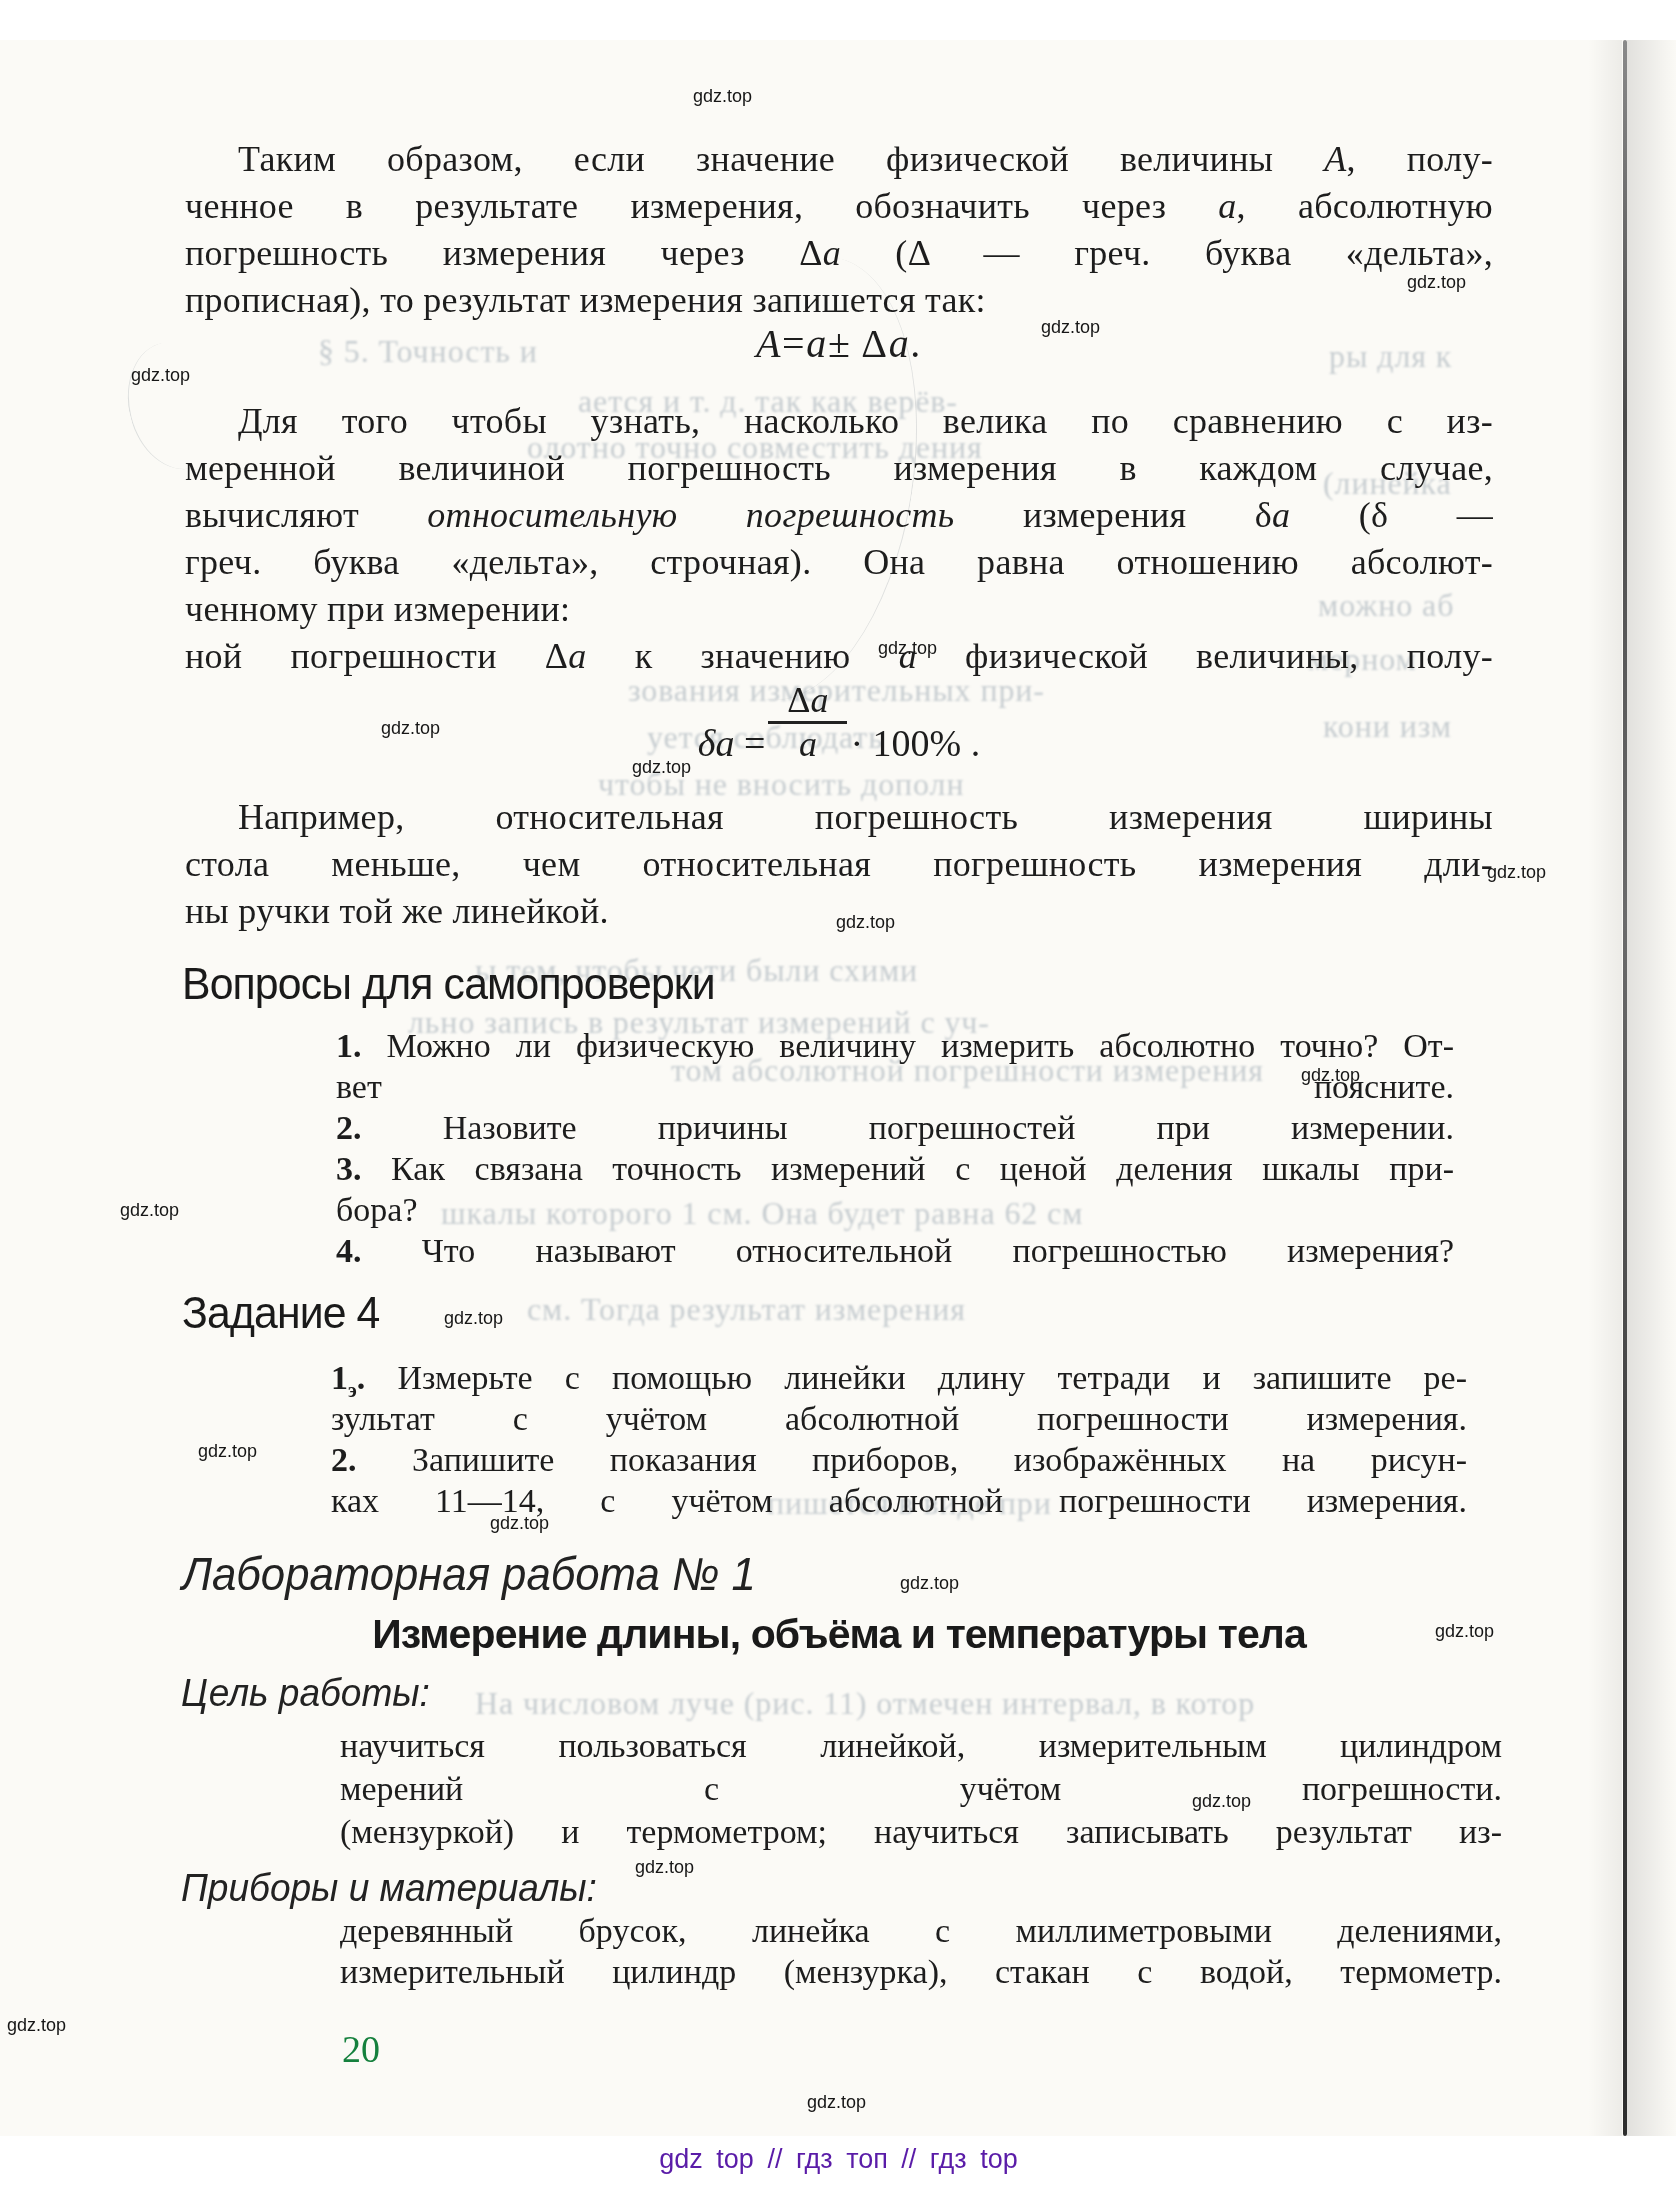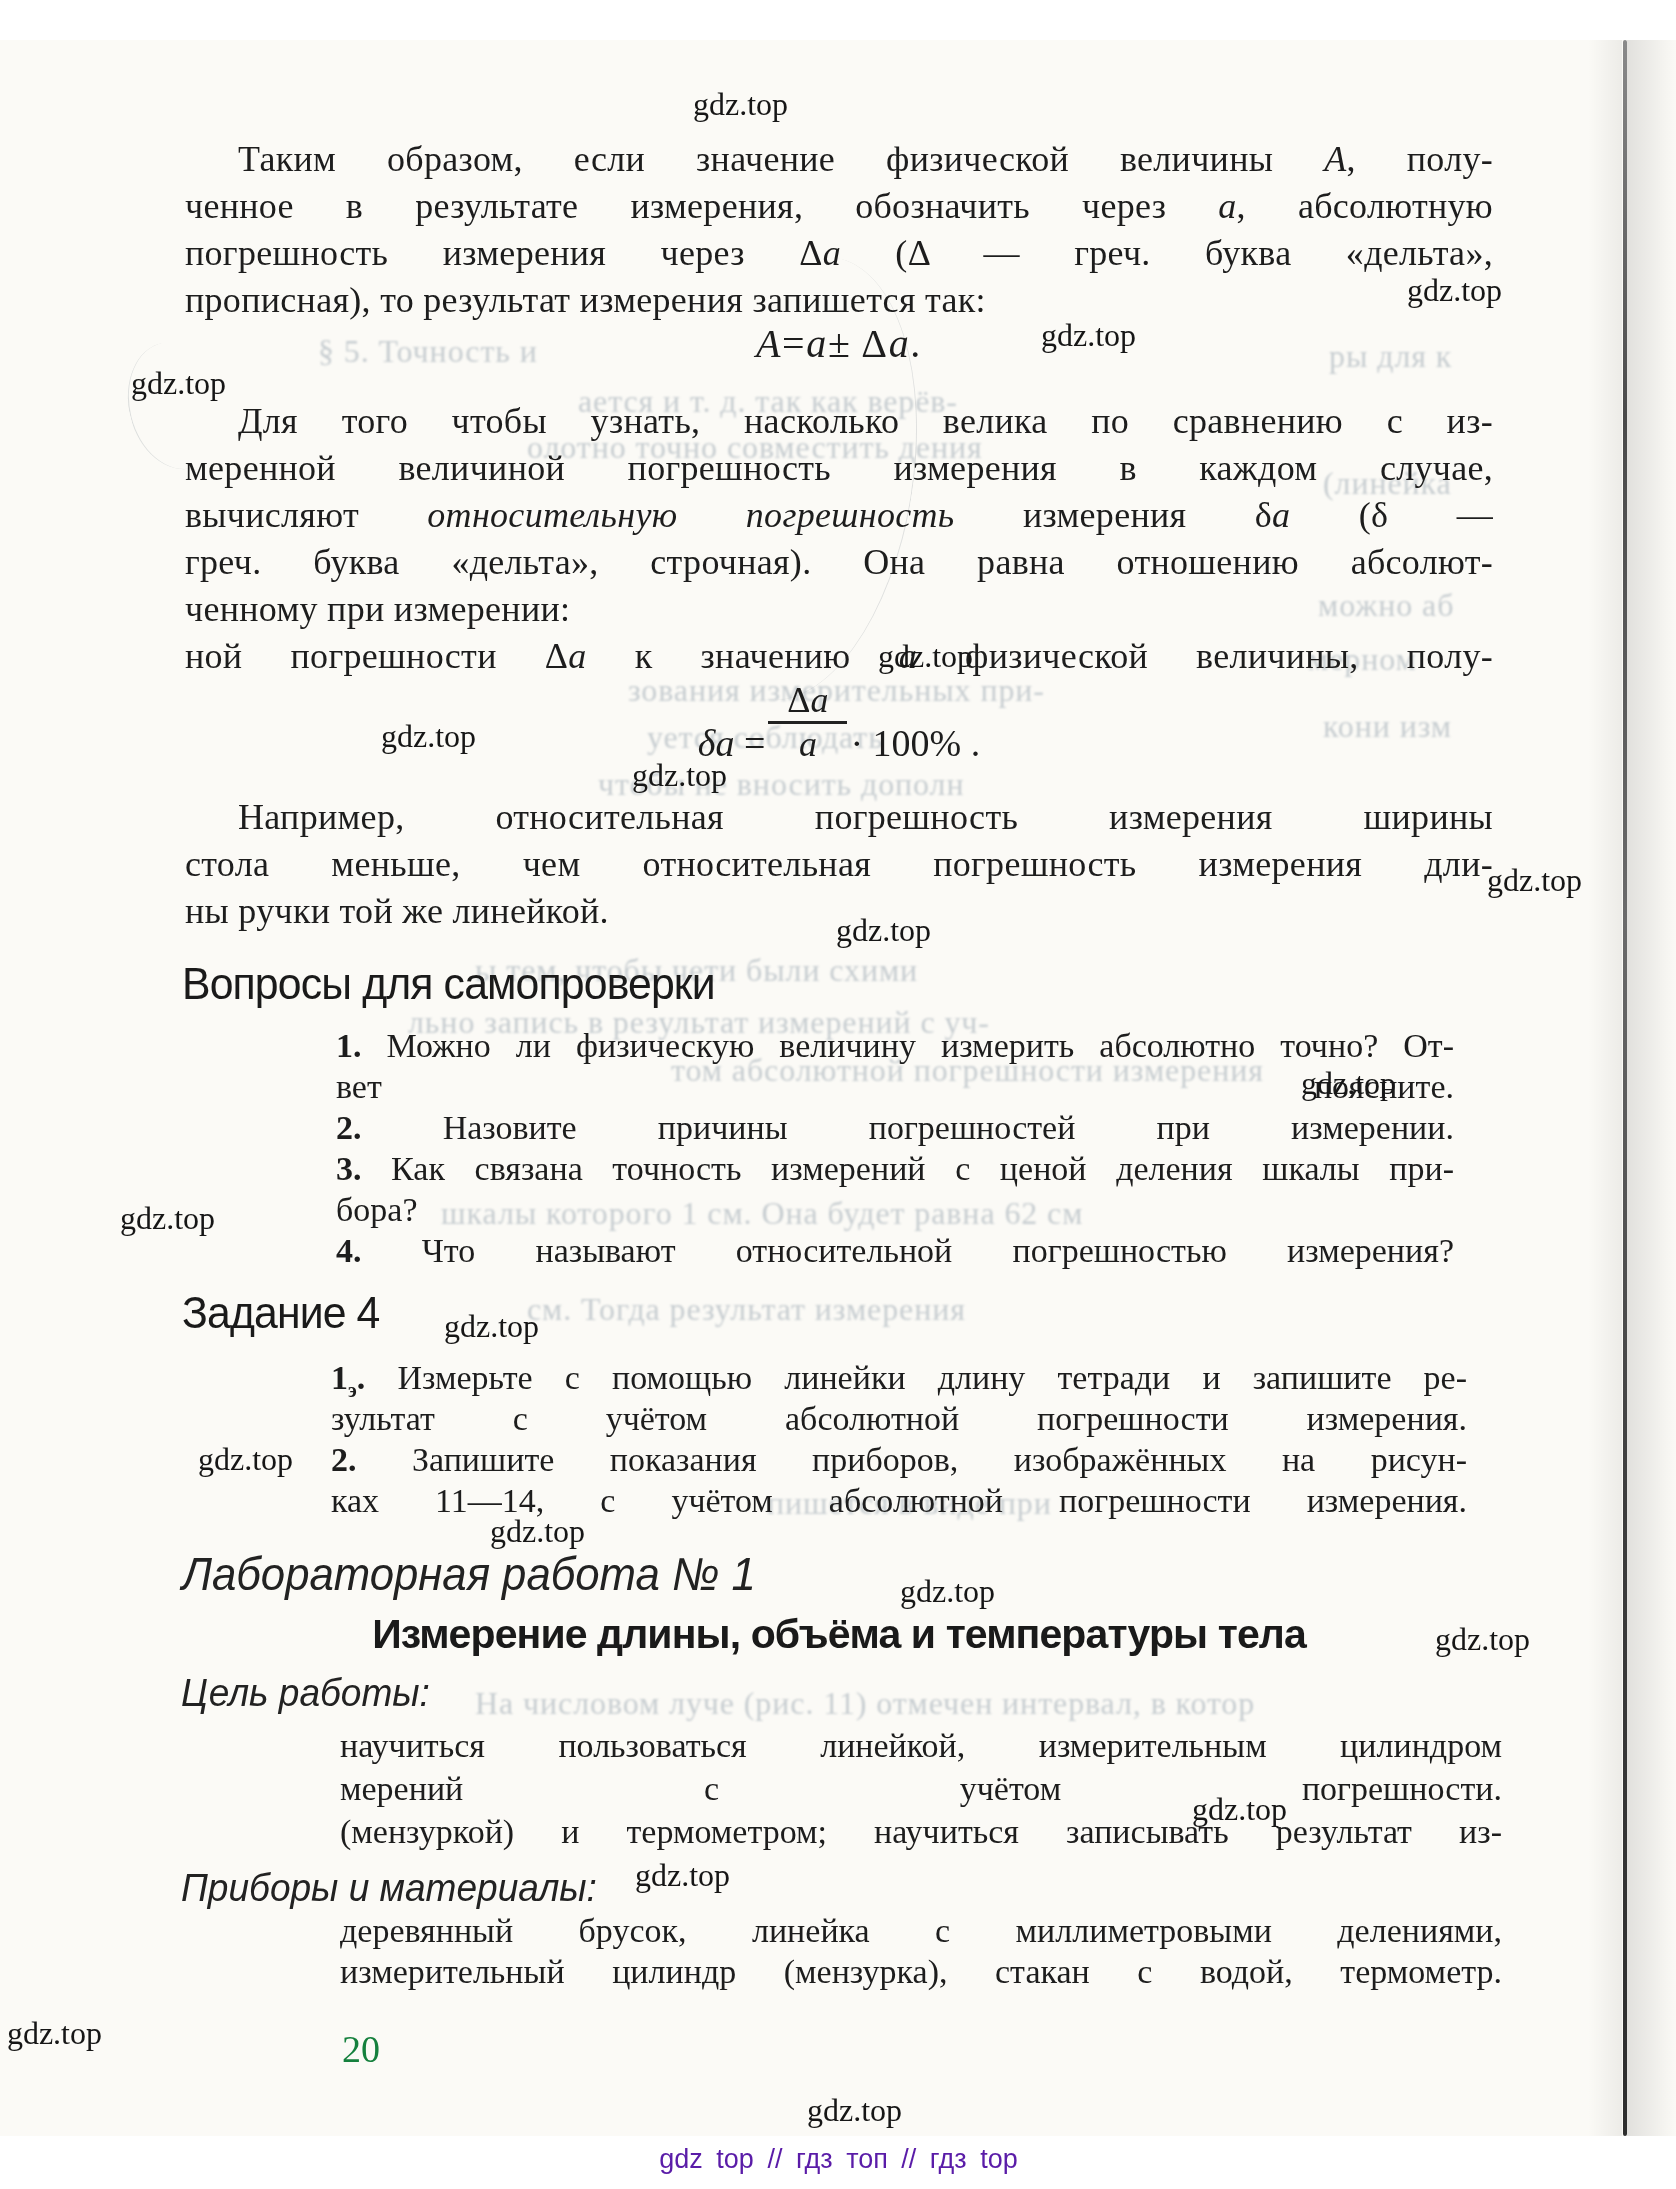--- a/index.html
+++ b/index.html
@@ -54,21 +54,21 @@
   sub{font-size:60%;}
   
   .ind-block{position:absolute;left:340px;width:1162px;}
   .goal .tline{font-size:34px;line-height:43px;height:43px;text-align:justify;text-align-last:justify;white-space:nowrap;}
   .materials .tline{font-size:34px;line-height:41px;height:41px;text-align:justify;text-align-last:justify;white-space:nowrap;}
   
   .pagenum{position:absolute;left:342px;top:2027px;font-size:38px;color:#15803d;}
   .footer{position:absolute;left:0;top:2144px;width:1677px;text-align:center;
           font-family:"Liberation Sans",sans-serif;font-size:27px;word-spacing:6px;font-weight:400;}
   
-  .wm{position:absolute;font-family:Liberation Serif, serif;font-size:32px;color:#161616;white-space:nowrap;}
+  .wm{position:absolute;font-family:Liberation Sans, sans-serif;font-size:18px;color:#161616;white-space:nowrap;}
   .ghost{position:absolute;font-family:"Liberation Serif",serif;font-size:32px;color:#93a0ab;
          opacity:0.5;filter:blur(1px);white-space:nowrap;letter-spacing:0.9px;}
 </style>
 </head>
 <body>
 
 <div class="screen">
 
 
   <div class="page">

